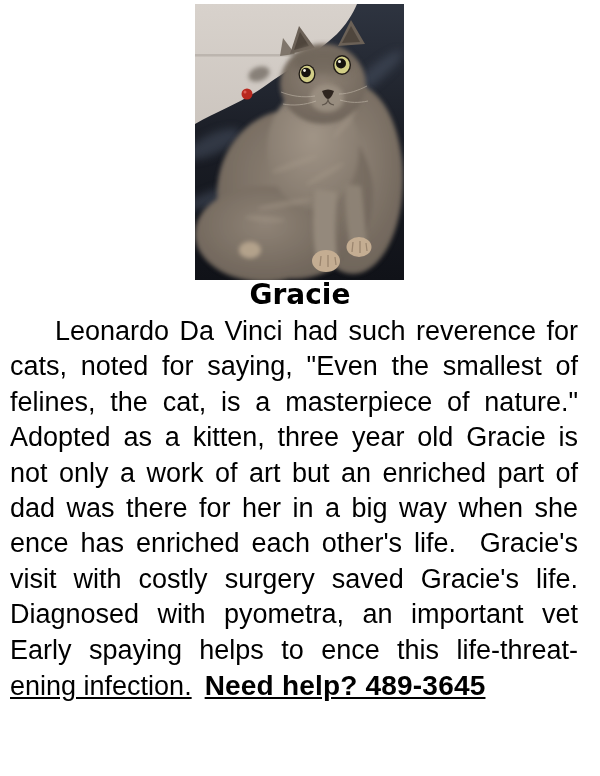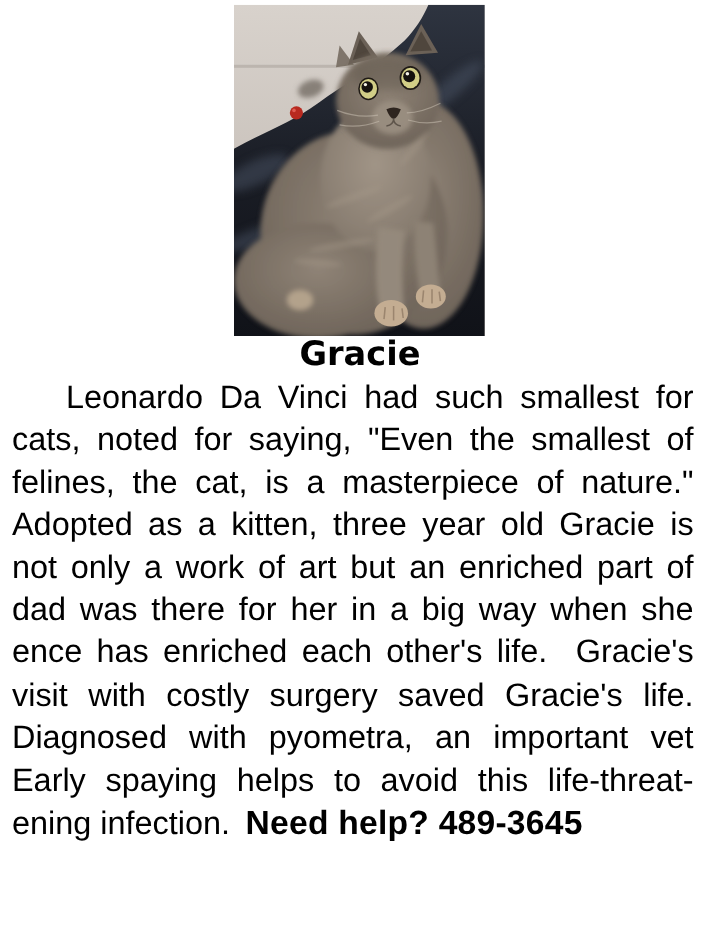--- a/index.html
+++ b/index.html
@@ -46,21 +46,21 @@
   }
   .line {
     margin: 0;
     font-size: 27px;
     line-height: 35.4px;
     text-align: justify;
     text-align-last: justify;
     white-space: pre-wrap;
   }
   .line.indent { text-indent: 45px; }
-  .line.last { text-align: center; text-align-last: left; }
+  .line.last { text-align: center; text-align-last: left; text-decoration: underline; }
   .help {
     font-weight: bold;
     font-size: 28px;
     margin-left: 13px;
     letter-spacing: 0.2px;
   }
 </style>
 </head>
 <body>
 
@@ -174,26 +174,26 @@
         <ellipse cx="130" cy="170" rx="22" ry="3" transform="rotate(-30 130 170)"></ellipse>
         <ellipse cx="70" cy="215" rx="20" ry="3" transform="rotate(5 70 215)"></ellipse>
         <ellipse cx="150" cy="120" rx="18" ry="3" transform="rotate(-50 150 120)"></ellipse>
       </g>
     </svg>
   </figure>
 
   <h1 class="title">Gracie</h1>
 
   <div class="story">
-    <p class="line indent">Leonardo Da Vinci had such smallest for</p>
+    <p class="line indent">Leonardo Da Vinci had such reverence for</p>
     <p class="line">cats, noted for saying, "Even the smallest of</p>
     <p class="line">felines, the cat, is a masterpiece of nature."</p>
     <p class="line">Adopted as a kitten, three year old Gracie is</p>
     <p class="line">not only a work of art but an enriched part of</p>
     <p class="line">dad was there for her in a big way when she</p>
     <p class="line">ence has enriched each other's life.&nbsp; Gracie's</p>
     <p class="line">visit with costly surgery saved Gracie's life.</p>
     <p class="line">Diagnosed with pyometra, an important vet</p>
-    <p class="line">Early spaying helps to avoid this life-threat-</p>
+    <p class="line">Early spaying helps to ence this life-threat-</p>
     <p class="line last"><span>ening infection.</span><span class="help">Need help? 489-3645</span></p>
   </div>
 
 </div>
 
 </body></html>

